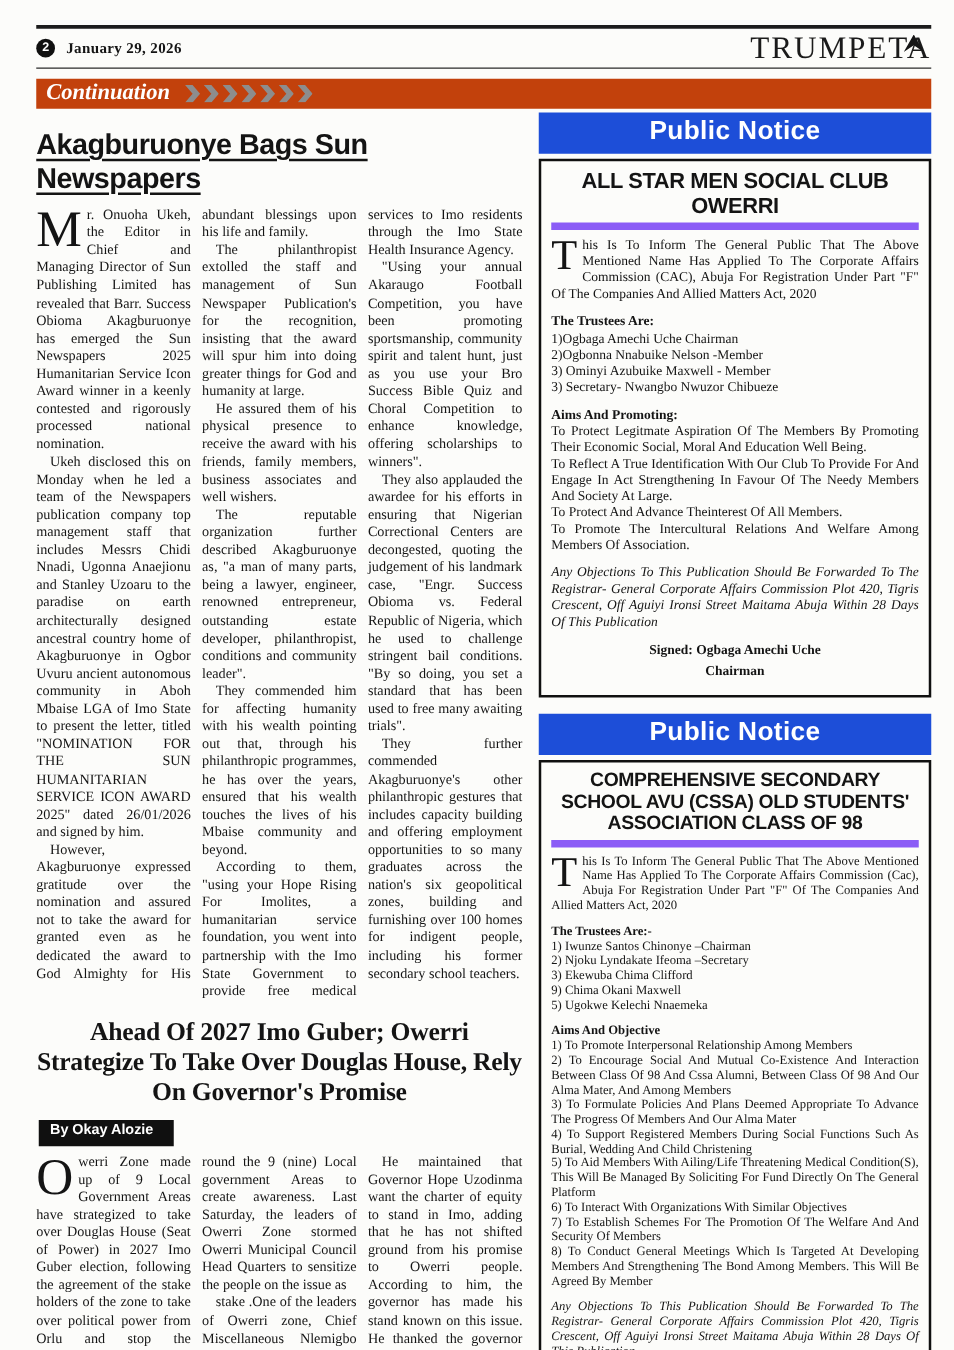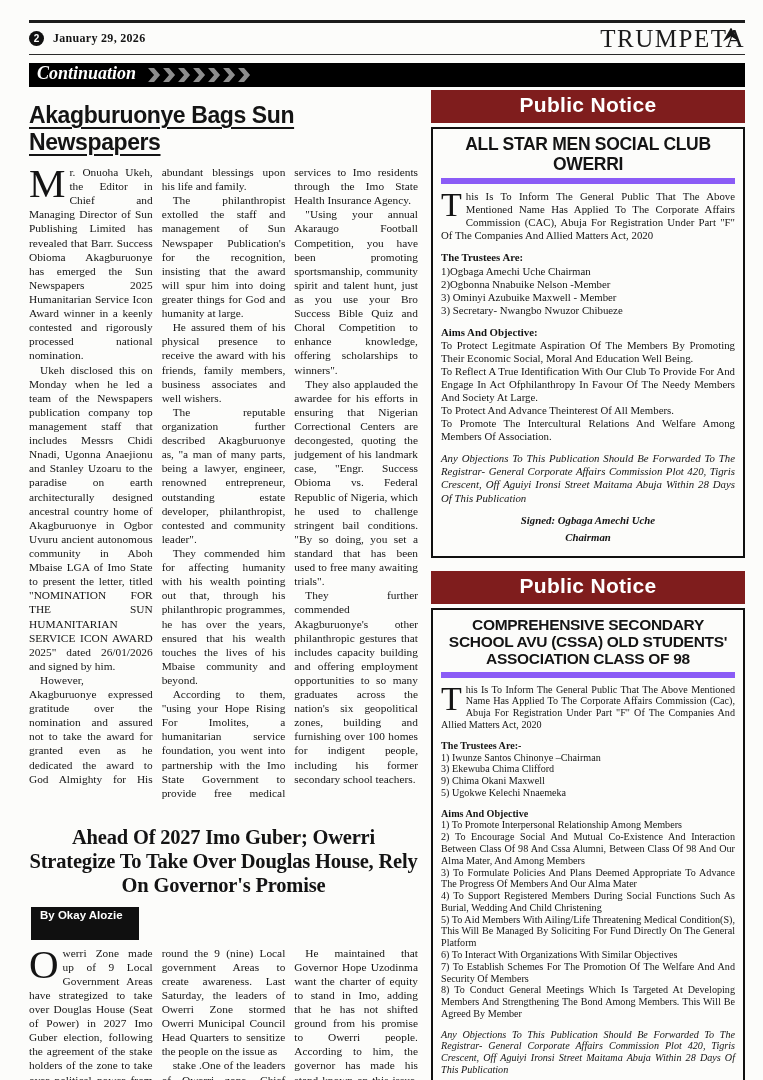--- a/index.html
+++ b/index.html
@@ -13,61 +13,61 @@
   .topline{margin-top:20px;height:3px;background:#1c1c1c;}
   .header-row{display:flex;align-items:center;height:31px;}
   .pageno{width:15px;height:15px;border-radius:50%;background:#101010;color:#fff;
     font:700 10px "Liberation Sans",sans-serif;display:flex;align-items:center;justify-content:center;}
   .date{font:700 12px "Liberation Serif",serif;margin-left:9px;letter-spacing:.3px;}
   .mast-wrap{margin-left:auto;position:relative;}
   .masthead{font-family:"Liberation Serif",serif;font-size:25px;letter-spacing:1.5px;color:#1b1b1b;}
   .mast-emblem{position:absolute;right:6px;top:3px;width:16px;height:14px;background:#161616;
     clip-path:polygon(0 100%,50% 0,100% 100%,50% 62%);}
   .headrule{height:1px;background:#2a2a2a;}
-  .cont-bar{margin-top:8px;height:24px;background:#000000;display:flex;align-items:center;}
+  .cont-bar{margin-top:8px;height:24px;background:#c2410c;display:flex;align-items:center;}
   .cont-label{color:#fff;font:italic 700 18px "Liberation Serif",serif;padding:0 12px 3px 8px;}
   .chev{width:12px;height:14px;margin-right:3px;background:#8d8d8d;
     clip-path:polygon(0 0,50% 0,100% 50%,50% 100%,0 100%,50% 50%);}
   .content{display:flex;gap:13px;margin-top:3px;}
   .left-col{width:389px;flex:none;}
   .right-col{flex:1;min-width:0;}
 
   .main-headline{font:700 23px "Liberation Sans",sans-serif;letter-spacing:-.4px;
     margin:12px 0 9px;text-decoration:underline;text-decoration-thickness:2px;text-underline-offset:4px;}
   .article-cols{column-count:3;column-gap:9px;height:640px;
     font-size:11.35px;line-height:1.245;text-align:justify;overflow:hidden;}
   .para{margin:0;text-indent:11px;}
   .para.first{text-indent:0;}
   .dropcap{float:left;font-size:41px;line-height:31px;padding:3px 4px 0 0;font-weight:400;}
 
   .bottom-headline{font:700 20.5px "Liberation Serif",serif;text-align:center;line-height:1.18;
-    margin:20px 0 7px;letter-spacing:-.2px;}
+    margin:9px 0 7px;letter-spacing:-.2px;}
   .byline{display:inline-block;background:#101010;color:#fff;
-    font:700 11.5px "Liberation Sans",sans-serif;padding:2px 16px 19px 9px;margin:0 0 6px 2px;}
+    font:700 11.5px "Liberation Sans",sans-serif;padding:2px 16px 7px 9px;margin:0 0 6px 2px;}
   .bottom-cols{column-count:3;column-gap:9px;height:242px;
     font-size:11.35px;line-height:1.245;text-align:justify;overflow:hidden;}
 
-  .notice-header{background:#7f1d1d;color:#fff;text-align:center;
+  .notice-header{background:#1d4ed8;color:#fff;text-align:center;
     font:700 21px "Liberation Sans",sans-serif;padding:3px 0 6px;letter-spacing:.3px;}
   .notice-box{border:2px solid #101010;margin-top:4px;padding:5px 8px 7px;background:#fcfcfa;}
   .notice-title{font:800 17.5px "Liberation Sans",sans-serif;text-align:center;letter-spacing:-.3px;
     line-height:1.12;border-bottom:6px solid #8b5cf6;padding:1px 0 4px;margin-bottom:6px;}
   .notice-title.two-line{font-size:15.5px;}
   .nb{text-align:justify;}
   .n1 .nb{font-size:10.8px;line-height:1.21;}
   .n2 .nb{font-size:10.15px;line-height:1.16;}
   .nb-intro{margin:0 0 9px;}
   .nb .dropcap{font-size:34px;line-height:26px;padding:2px 4px 0 0;}
   .nb-label{font-weight:700;margin:0;}
   .nb-line{margin:0;}
   .nb-para{margin:0;}
   .nb-gap{height:9px;}
   .nb-objection{margin:0;font-style:italic;}
   .signed{text-align:center;font-weight:700;margin-top:9px;line-height:1.25;}
-  .signed div{margin:4px;font-style:italic;}
+  .signed div{margin:4px;}
   .notice2-wrap{margin-top:13px;}
 </style>
 </head>
 <body>
 
 <div class="page">
 
   <div class="topline"></div>
 
   <div class="header-row">
@@ -99,21 +99,21 @@
       <div class="main-headline">Akagburuonye Bags Sun Newspapers</div>
 
       <div class="article-cols">
         <p class="para first">
           <span class="dropcap">M</span><span>r. Onuoha Ukeh, the Editor in Chief and Managing Director of Sun Publishing Limited has revealed that Barr. Success Obioma Akagburuonye has emerged the Sun Newspapers 2025 Humanitarian Service Icon Award winner in a keenly contested and rigorously processed national nomination.</span>
         </p>
         <p class="para">Ukeh disclosed this on Monday when he led a team of the Newspapers publication company top management staff that includes Messrs Chidi Nnadi, Ugonna Anaejionu and Stanley Uzoaru to the paradise on earth architecturally designed ancestral country home of Akagburuonye in Ogbor Uvuru ancient autonomous community in Aboh Mbaise LGA of Imo State to present the letter, titled "NOMINATION FOR THE SUN HUMANITARIAN SERVICE ICON AWARD 2025" dated 26/01/2026 and signed by him.</p>
           <p class="para">However, Akagburuonye expressed gratitude over the nomination and assured not to take the award for granted even as he dedicated the award to God Almighty for His abundant blessings upon his life and family.</p>
           <p class="para">The philanthropist extolled the staff and management of Sun Newspaper Publication's for the recognition, insisting that the award will spur him into doing greater things for God and humanity at large.</p>
           <p class="para">He assured them of his physical presence to receive the award with his friends, family members, business associates and well wishers.</p>
-          <p class="para">The reputable organization further described Akagburuonye as, "a man of many parts, being a lawyer, engineer, renowned entrepreneur, outstanding estate developer, philanthropist, contested and community leader".</p>
+          <p class="para">The reputable organization further described Akagburuonye as, "a man of many parts, being a lawyer, engineer, renowned entrepreneur, outstanding estate developer, philanthropist, conditions and community leader".</p>
           <p class="para">They commended him for affecting humanity with his wealth pointing out that, through his philanthropic programmes, he has over the years, ensured that his wealth touches the lives of his Mbaise community and beyond.</p>
           <p class="para">According to them, "using your Hope Rising For Imolites, a humanitarian service foundation, you went into partnership with the Imo State Government to provide free medical services to Imo residents through the Imo State Health Insurance Agency.</p>
           <p class="para">"Using your annual Akaraugo Football Competition, you have been promoting sportsmanship, community spirit and talent hunt, just as you use your Bro Success Bible Quiz and Choral Competition to enhance knowledge, offering scholarships to winners".</p>
           <p class="para">They also applauded the awardee for his efforts in ensuring that Nigerian Correctional Centers are decongested, quoting the judgement of his landmark case, "Engr. Success Obioma vs. Federal Republic of Nigeria, which he used to challenge stringent bail conditions. "By so doing, you set a standard that has been used to free many awaiting trials".</p>
           <p class="para">They further commended Akagburuonye's other philanthropic gestures that includes capacity building and offering employment opportunities to so many graduates across the nation's six geopolitical zones, building and furnishing over 100 homes for indigent people, including his former secondary school teachers.</p>
       </div>
 
       <div class="bottom-headline">Ahead Of 2027 Imo Guber; Owerri Strategize To Take Over Douglas House, Rely On Governor's  Promise</div>
 
       <div>
@@ -139,23 +139,23 @@
           <div class="nb">
             <p class="nb-intro">
               <span class="dropcap">T</span><span>his Is To Inform The General Public That The Above Mentioned Name Has Applied To The Corporate Affairs Commission (CAC), Abuja For Registration Under Part "F" Of The  Companies And Allied Matters Act, 2020</span>
             </p>
             <p class="nb-label">The Trustees Are:</p>
             <div class="nb-line">1)Ogbaga Amechi Uche Chairman</div>
               <div class="nb-line">2)Ogbonna Nnabuike Nelson -Member</div>
               <div class="nb-line">3) Ominyi Azubuike Maxwell - Member</div>
               <div class="nb-line">3) Secretary- Nwangbo Nwuzor Chibueze</div>
             <div class="nb-gap"></div>
-            <p class="nb-label">Aims And Objective:</p>
+            <p class="nb-label">Aims And Promoting:</p>
             <p class="nb-para">To Protect Legitmate Aspiration Of The Members By Promoting Their Economic Social, Moral And Education Well Being.</p>
-              <p class="nb-para">To Reflect A True Identification With Our Club To Provide For And Engage In Act Ofphilanthropy In Favour Of The Needy Members And Society At Large.</p>
+              <p class="nb-para">To Reflect A True Identification With Our Club To Provide For And Engage In Act Strengthening In Favour Of The Needy Members And Society At Large.</p>
               <p class="nb-para">To Protect And Advance Theinterest Of All Members.</p>
               <p class="nb-para">To Promote The Intercultural Relations And Welfare Among Members Of Association.</p>
             <div class="nb-gap"></div>
             <p class="nb-objection">Any Objections To This Publication Should Be Forwarded To The Registrar- General Corporate Affairs Commission Plot 420, Tigris Crescent, Off Aguiyi Ironsi Street Maitama Abuja Within 28 Days Of This Publication</p>
             <div class="signed">
               <div>Signed: Ogbaga Amechi Uche</div>
               <div>Chairman</div>
             </div>
           </div>
         </div>
@@ -164,20 +164,21 @@
       <div class="n2 notice2-wrap">
         <div class="notice-header">Public Notice</div>
         <div class="notice-box">
           <div class="notice-title two-line">COMPREHENSIVE SECONDARY SCHOOL AVU (CSSA) OLD STUDENTS' ASSOCIATION CLASS OF 98</div>
           <div class="nb">
             <p class="nb-intro">
               <span class="dropcap">T</span><span>his Is To Inform The General Public That The Above Mentioned Name Has Applied To The Corporate Affairs Commission (Cac), Abuja For Registration Under Part "F" Of The Companies And Allied Matters Act, 2020</span>
             </p>
             <p class="nb-label">The Trustees Are:-</p>
             <div class="nb-line">1) Iwunze Santos Chinonye –Chairman</div>
+              <div class="nb-line">2) Njoku Lyndakate Ifeoma –Secretary</div>
               <div class="nb-line">3) Ekewuba Chima Clifford</div>
               <div class="nb-line">9) Chima Okani Maxwell</div>
               <div class="nb-line">5) Ugokwe Kelechi Nnaemeka</div>
             <div class="nb-gap"></div>
             <p class="nb-label">Aims And Objective</p>
             <p class="nb-para">1) To Promote Interpersonal Relationship Among Members</p>
               <p class="nb-para">2) To Encourage Social And Mutual Co-Existence And Interaction Between Class Of 98 And Cssa Alumni, Between Class Of 98 And Our Alma Mater, And Among Members</p>
               <p class="nb-para">3) To Formulate Policies And Plans Deemed Appropriate To Advance The Progress Of Members And Our Alma Mater</p>
               <p class="nb-para">4) To Support Registered Members During Social Functions Such As  Burial, Wedding And Child Christening</p>
               <p class="nb-para">5) To Aid Members With Ailing/Life Threatening Medical Condition(S), This Will Be Managed By Soliciting For Fund Directly On The General Platform</p>

